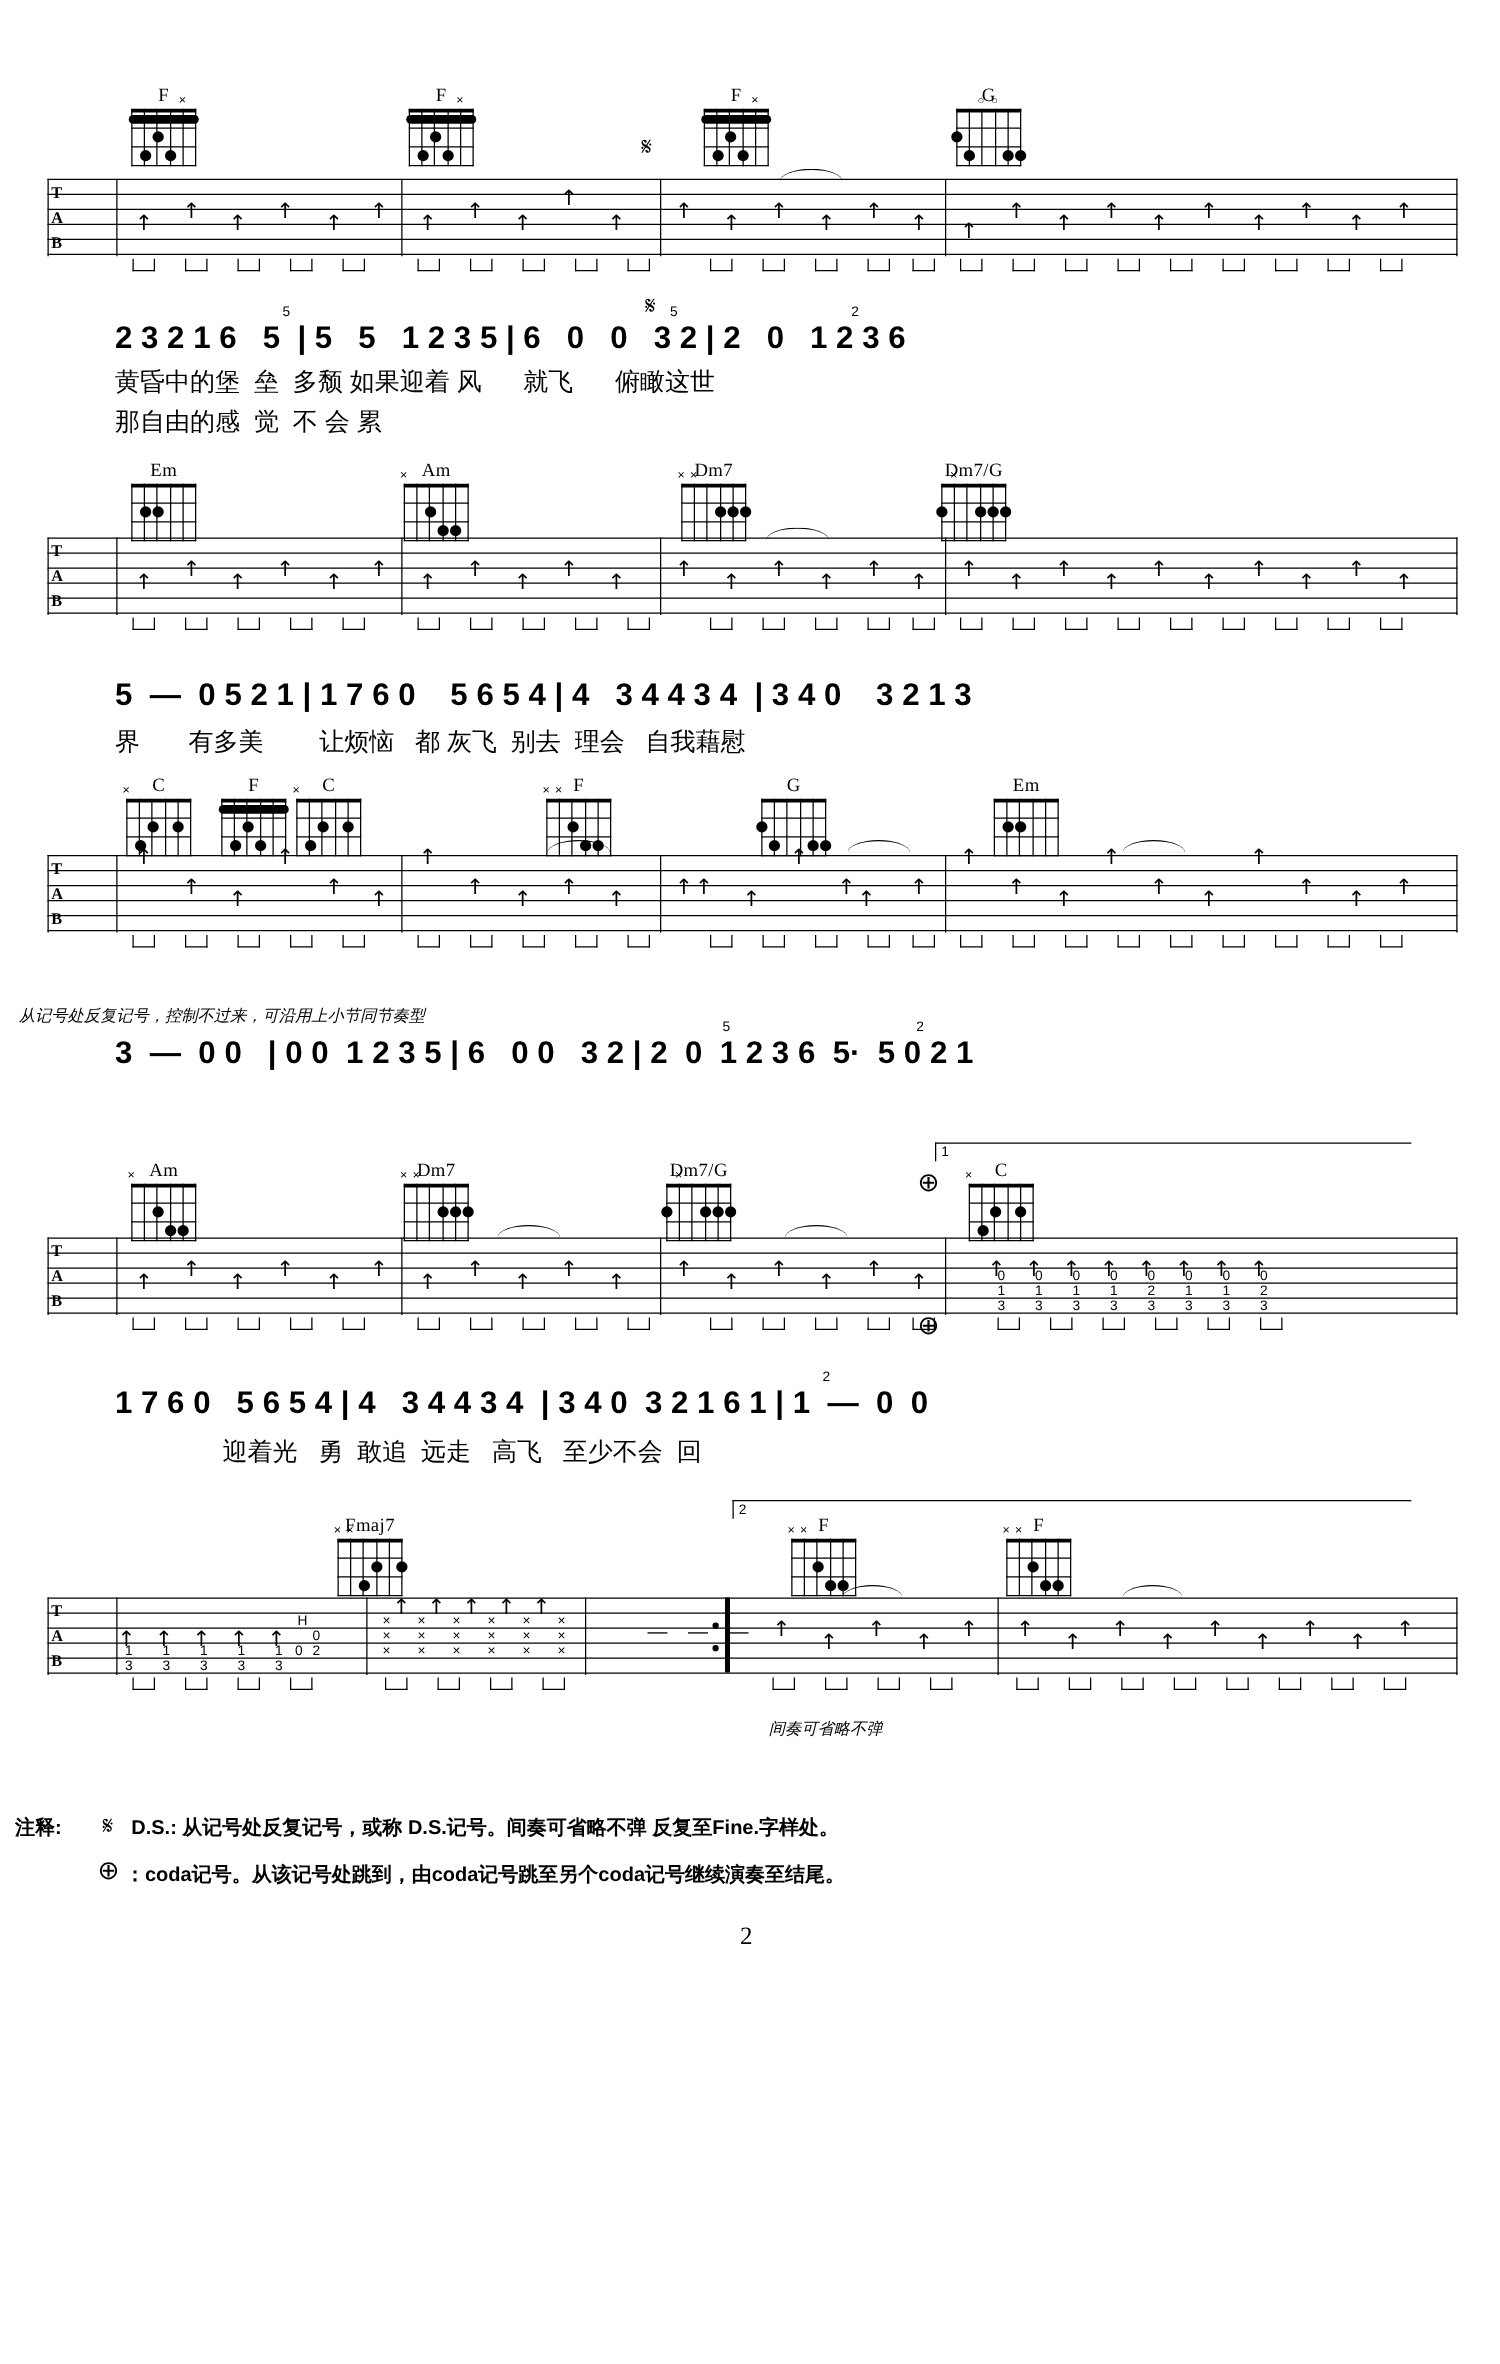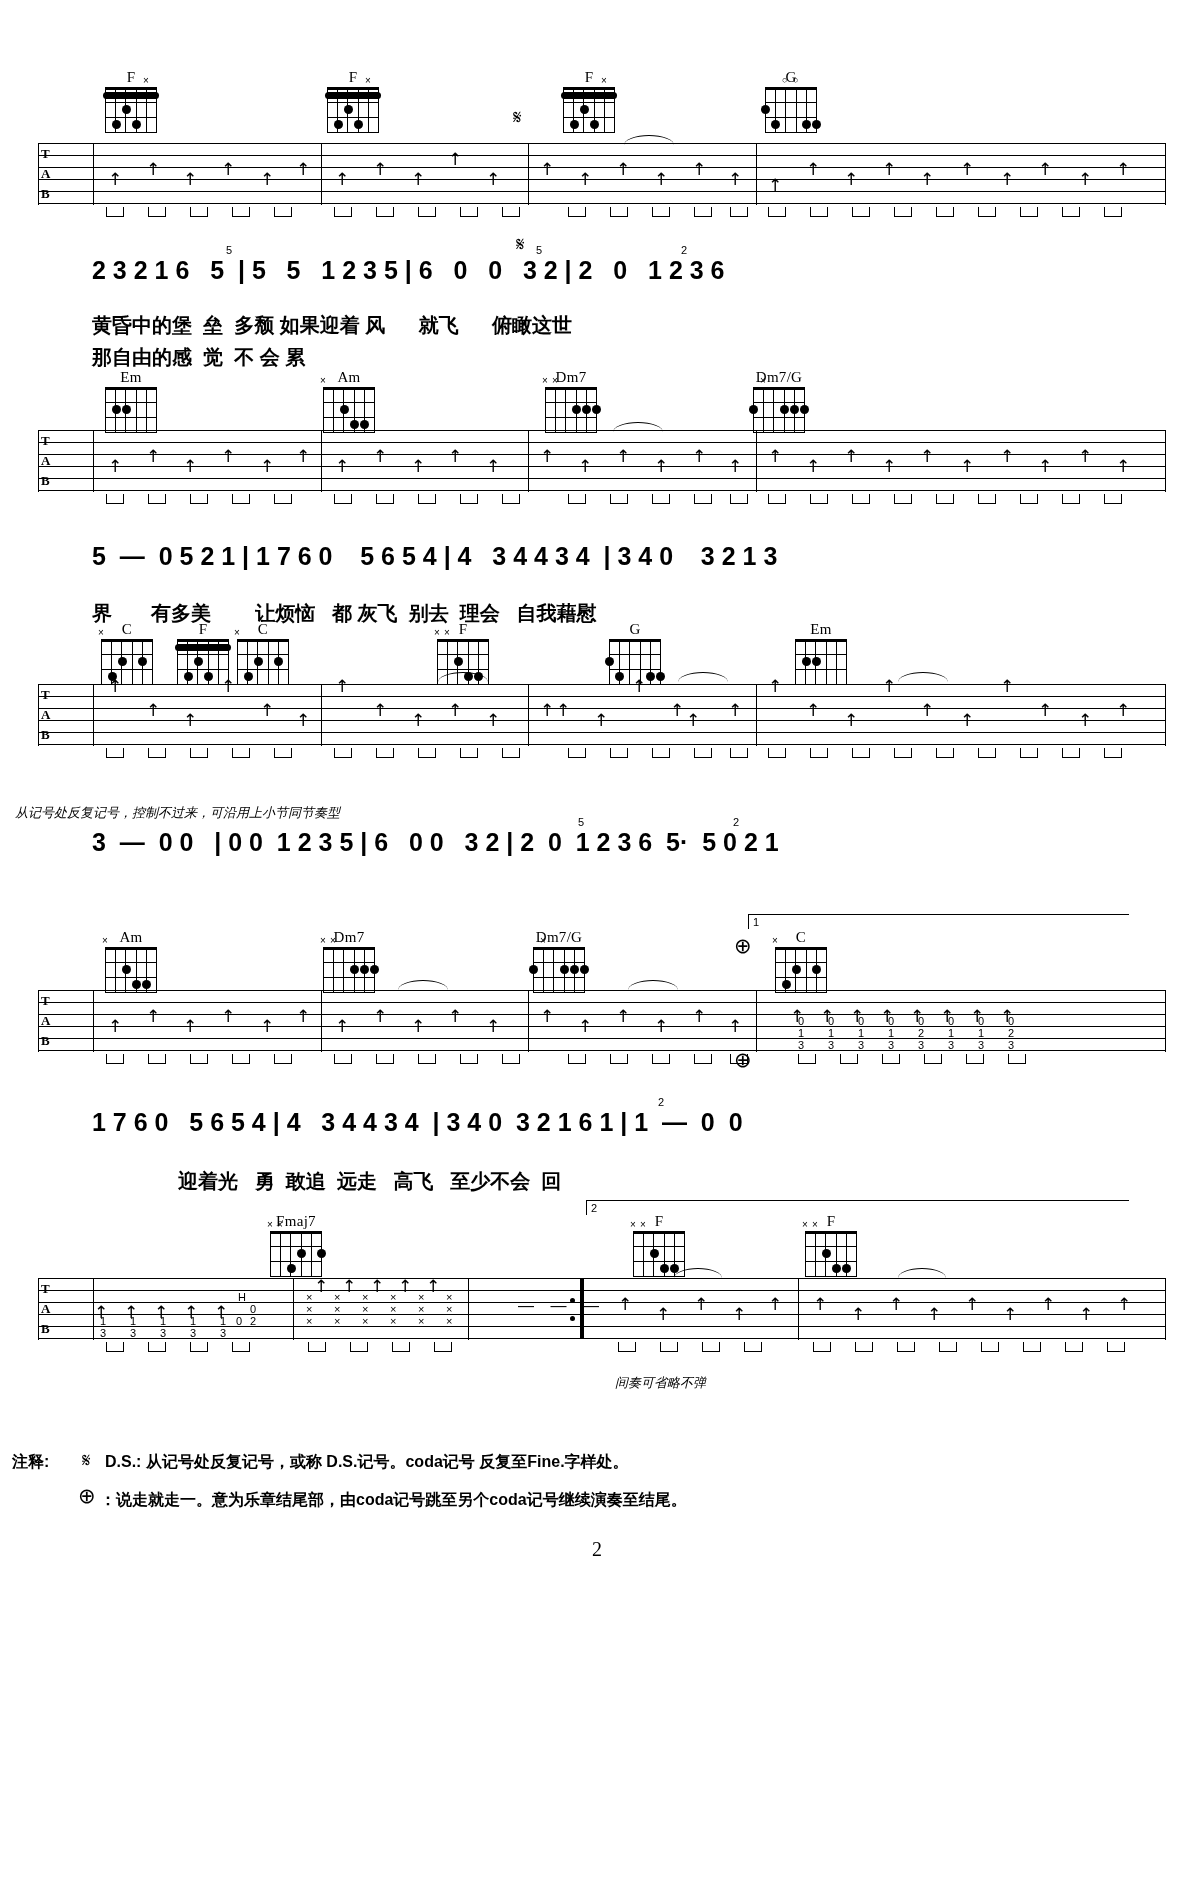--- a/index.html
+++ b/index.html
@@ -26,21 +26,21 @@
   .staff .line{position:absolute;left:0;width:1128px;height:1px;background:#000;}
   .staff .bar{position:absolute;top:0;width:1px;height:62px;background:#000;}
   .staff .tabletters{position:absolute;left:3px;top:1px;font-family:"Liberation Serif",serif;font-size:13px;line-height:20px;font-weight:bold;}
   .arrow-up{position:absolute;font-size:17px;line-height:17px;font-family:"DejaVu Sans",sans-serif;}
   .rhythm{position:absolute;width:16px;height:9px;border-left:1.6px solid #000;border-right:1.6px solid #000;border-bottom:1.6px solid #000;}
   .slur{position:absolute;border-top:1.5px solid #000;border-radius:50%/100% 100% 0 0;height:9px;}
   .tabnum{position:absolute;font-size:11px;font-family:"Liberation Sans",sans-serif;line-height:11px;}
 
   
   .jianpu{position:absolute;font-family:"Liberation Sans",sans-serif;font-size:25px;font-weight:bold;letter-spacing:0px;white-space:pre;}
-  .lyric{position:absolute;font-family:"Liberation Sans",sans-serif;font-size:20px;font-weight:bold;white-space:pre;margin-top:20px;}
+  .lyric{position:absolute;font-family:"Liberation Sans",sans-serif;font-size:20px;font-weight:normal;white-space:pre;}
   .smallnote{position:absolute;font-family:"Liberation Sans",sans-serif;font-size:11px;}
   .note-cn{position:absolute;font-family:"Liberation Sans",sans-serif;font-size:13px;font-style:italic;}
 
   .segno{position:absolute;font-family:"DejaVu Sans",sans-serif;font-size:20px;}
   .coda{position:absolute;font-family:"DejaVu Sans",sans-serif;font-size:21px;}
 
   .ending{position:absolute;border-left:1.5px solid #000;border-top:1.5px solid #000;height:14px;}
   .ending span{position:absolute;left:4px;top:1px;font-size:11px;font-family:"Liberation Sans",sans-serif;}
 
   .footnote{position:absolute;font-family:"Liberation Sans",sans-serif;font-size:16px;font-weight:bold;}
@@ -912,18 +912,18 @@
         <div class="rhythm" style="left:985px;top:64px"></div>
       <div class="rhythm" style="left:1027px;top:64px"></div>
         <div class="rhythm" style="left:1069px;top:64px"></div>
     </div>
   </div>
 
   <div class="note-cn" style="left:615px;top:1374px;">间奏可省略不弹</div>
 
   <div class="footnote" style="left:12px;top:1452px;">注释:</div>
   <div class="segno" style="left:82px;top:1448px;">𝄋</div>
-  <div class="footnote" style="left:105px;top:1452px;">D.S.: 从记号处反复记号，或称 D.S.记号。coda记号    反复至Fine.字样处。</div>
+  <div class="footnote" style="left:105px;top:1452px;">D.S.: 从记号处反复记号，或称 D.S.记号。间奏可省略不弹    反复至Fine.字样处。</div>
   <div class="coda" style="left:78px;top:1484px;">⊕</div>
-  <div class="footnote" style="left:100px;top:1490px;">：说走就走一。意为乐章结尾部，由coda记号跳至另个coda记号继续演奏至结尾。</div>
+  <div class="footnote" style="left:100px;top:1490px;">：coda记号。从该记号处跳到，由coda记号跳至另个coda记号继续演奏至结尾。</div>
 
   <div class="pagenum" style="left:592px;top:1538px;">2</div>
 </div>
 
 </body></html>

